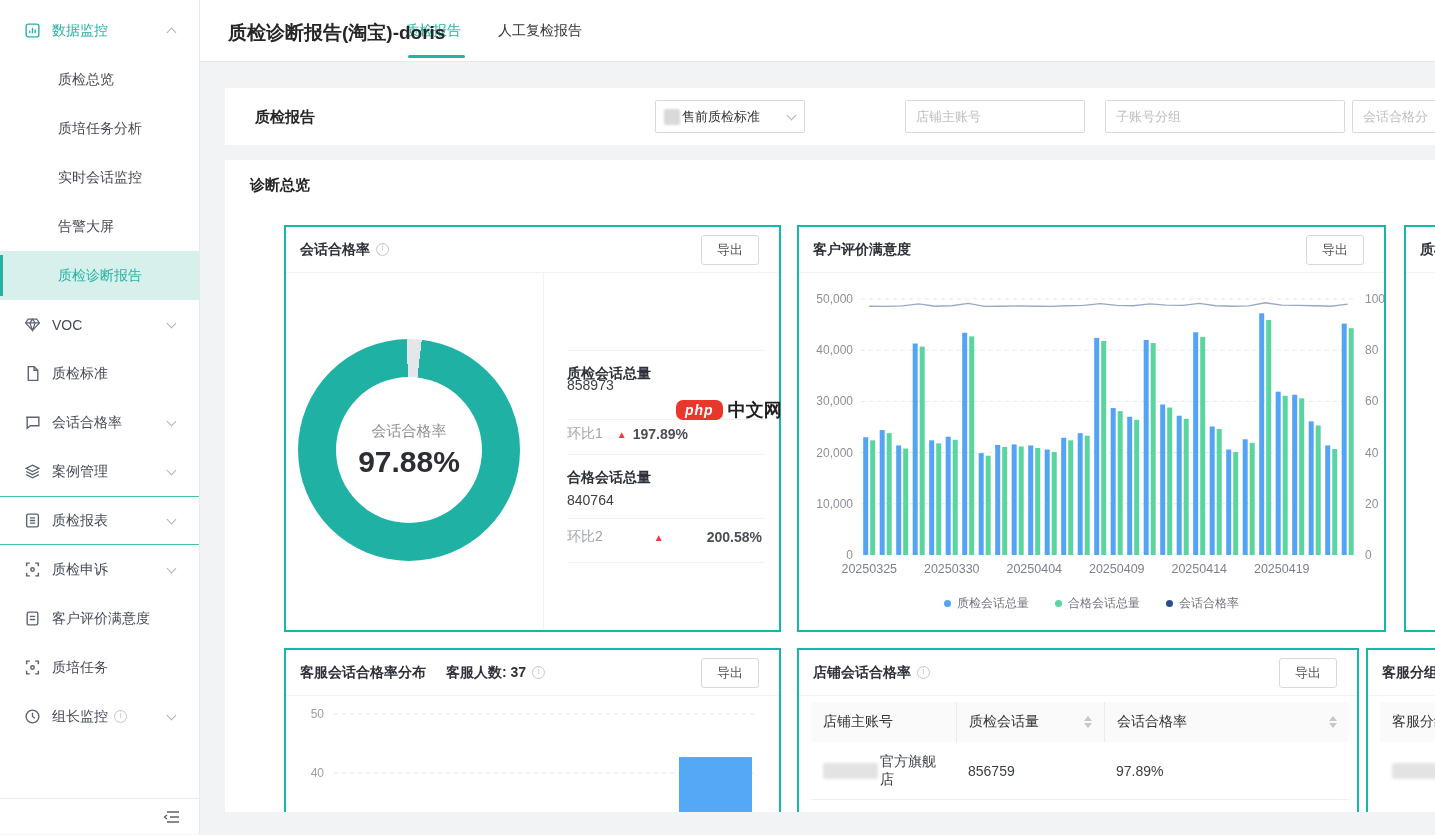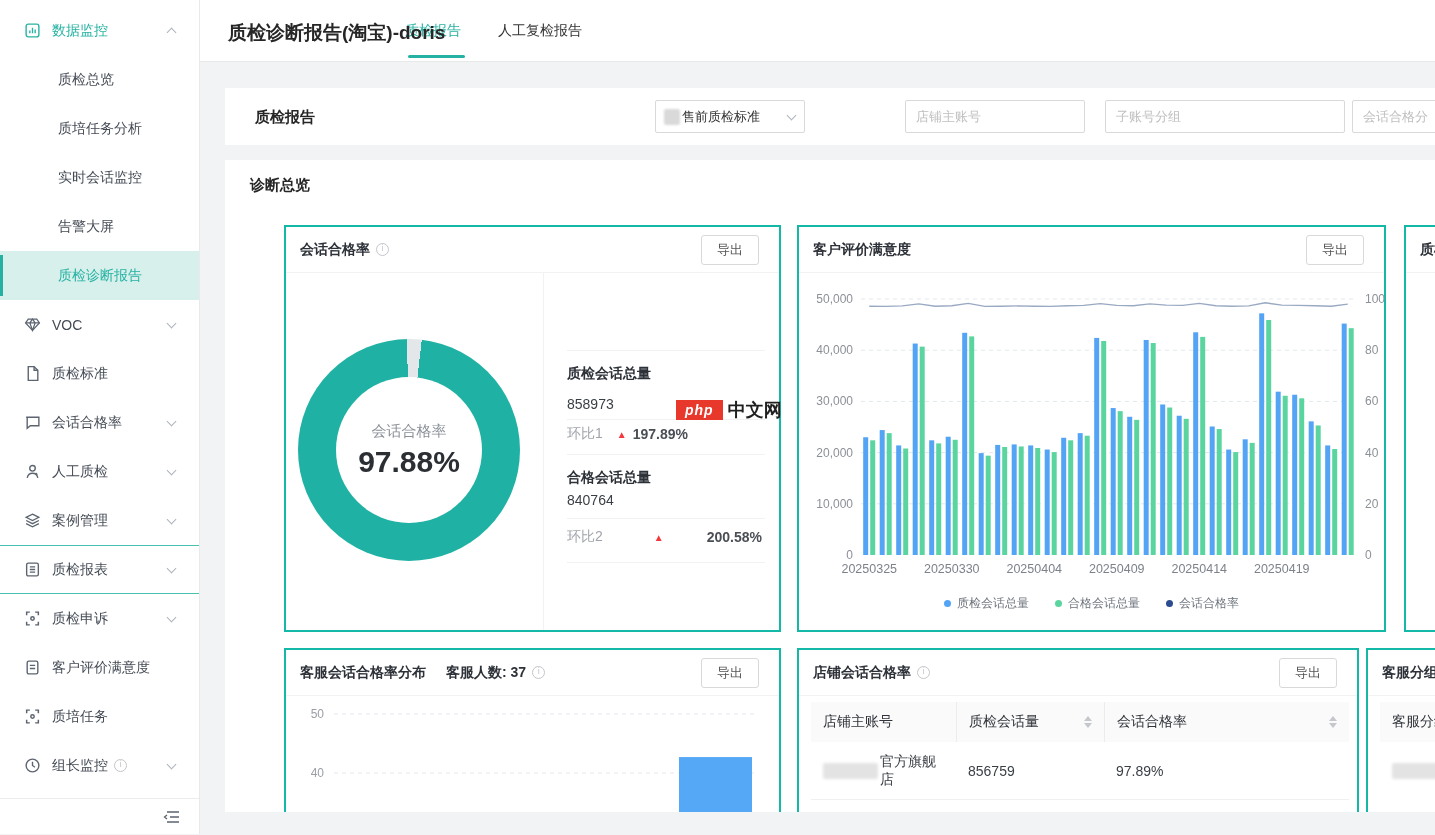--- a/index.html
+++ b/index.html
@@ -114,21 +114,21 @@
   .sort-carets i { width:0; height:0; border-left:4px solid transparent; border-right:4px solid transparent; display:block; }
   .caret-up { border-bottom:5px solid #c4c7cc; }
   .caret-down { border-top:5px solid #c4c7cc; }
   .tbl-row { display:flex; align-items:center; height:58px; border-bottom:1px solid #f0f0f0; font-size:14px; color:#3a3f45; }
   .tbl-cell { padding:0 12px; display:flex; align-items:center; }
   .row-blur { width:60px; height:16px; background:#e3e3e3; border-radius:2px; filter:blur(1.5px); margin-right:2px; }
 
   
   .watermark { position:absolute; left:676px; top:398px; display:flex; align-items:center; z-index:50; }
   .wm-badge { background:#e8382c; color:#fff; font-style:italic; font-weight:bold; font-size:14px;
-    padding:2px 9px; border-radius:0; letter-spacing:1px; }
+    padding:2px 9px; border-radius:7px; letter-spacing:1px; }
   .wm-text { font-size:18px; font-weight:bold; color:#1f1f1f; margin-left:5px; }
 </style>
 </head>
 <body>
 
 <div class="sidebar">
   <nav class="menu" id="side-menu">
       <div class="menu-item accent">
         <span class="mi-icon">
           <svg viewBox="0 0 16 16" fill="none" stroke="currentColor" stroke-width="1.3">
@@ -173,31 +173,20 @@
         </span>
         <span>质检标准</span>
       </div>
       <div class="menu-item">
         <span class="mi-icon">
           <svg viewBox="0 0 16 16" fill="none" stroke="currentColor" stroke-width="1.3">
             <path d="M2 3h12v8H6l-3 2.5V3z"></path>
           </svg>
         </span>
         <span>会话合格率</span>
-        <span class="chev down"></span>
-      </div>
-      <div class="menu-item">
-        <span class="mi-icon">
-          <svg viewBox="0 0 16 16" fill="none" stroke="currentColor" stroke-width="1.3">
-            <circle cx="8" cy="5" r="2.6"></circle>
-            <path d="M3 14c.6-3 2.5-4.3 5-4.3S12.4 11 13 14"></path>
-            <path d="M11 9.5l1.5 1.5"></path>
-          </svg>
-        </span>
-        <span>人工质检</span>
         <span class="chev down"></span>
       </div>
       <div class="menu-item">
         <span class="mi-icon">
           <svg viewBox="0 0 16 16" fill="none" stroke="currentColor" stroke-width="1.2">
             <path d="M8 2L14 5 8 8 2 5z"></path>
             <path d="M2 8l6 3 6-3M2 11l6 3 6-3"></path>
           </svg>
         </span>
         <span>案例管理</span>
@@ -299,21 +288,21 @@
           </div>
         </div>
         <div class="v-divider"></div>
         <div class="stats" id="stats">
             <div class="s-line" style="top: 77px;"></div>
             <div class="s-line" style="top: 146px;"></div>
             <div class="s-line" style="top: 181px;"></div>
             <div class="s-line" style="top: 245px;"></div>
             <div class="s-line" style="top: 289px;"></div>
             <div class="s-big-label" style="top: 92px;">质检会话总量</div>
-            <div class="s-big-value" style="top: 123px;">858973</div>
+            <div class="s-big-value" style="top: 104px;">858973</div>
             <div class="s-hb" style="top: 152px;">
               <span class="hb-label">环比1</span>
               <span class="hb-tri">▲</span>
               <span class="hb-value">197.89%</span>
             </div>
             <div class="s-big-label" style="top: 196px;">合格会话总量</div>
             <div class="s-big-value" style="top: 219px;">840764</div>
             <div class="s-hb" style="top: 255px; gap: 37px;">
               <span class="hb-label">环比2</span>
               <span class="hb-tri">▲</span>

